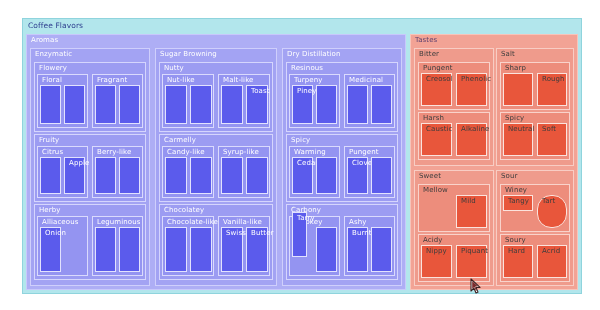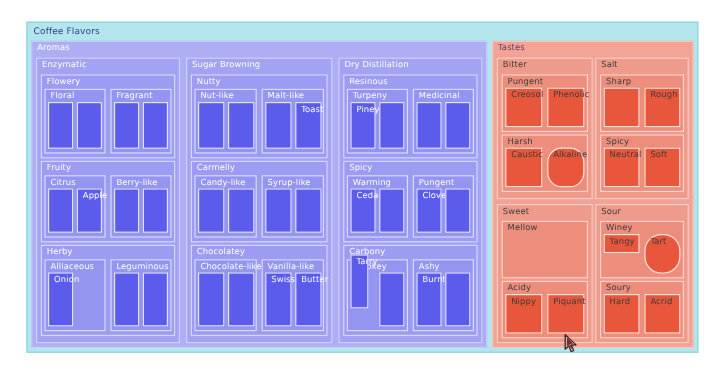--- a/index.html
+++ b/index.html
@@ -217,21 +217,21 @@
     </div>
     <div class="box leaf-t" style="left: 456px; top: 73px; width: 31px; height: 33px;">
       <span class="lbl">Phenolic</span>
     </div>
     <div class="box lv3-t" style="left: 418px; top: 112px; width: 72px; height: 48px;">
       <span class="lbl">Harsh</span>
     </div>
     <div class="box leaf-t" style="left: 421px; top: 123px; width: 31px; height: 33px;">
       <span class="lbl">Caustic</span>
     </div>
-    <div class="box leaf-t" style="left: 456px; top: 123px; width: 31px; height: 33px; border-radius: 12px;">
+    <div class="box leaf-t" style="left: 456px; top: 123px; width: 31px; height: 33px;">
       <span class="lbl">Alkaline</span>
     </div>
     <div class="box lv2-t" style="left: 496px; top: 48px; width: 78px; height: 118px;">
       <span class="lbl">Salt</span>
     </div>
     <div class="box lv3-t" style="left: 500px; top: 62px; width: 70px; height: 48px;">
       <span class="lbl">Sharp</span>
     </div>
     <div class="box leaf-t" style="left: 503px; top: 73px; width: 30px; height: 33px;"></div>
     <div class="box leaf-t" style="left: 537px; top: 73px; width: 30px; height: 33px;">
@@ -244,20 +244,23 @@
       <span class="lbl">Neutral</span>
     </div>
     <div class="box leaf-t" style="left: 537px; top: 123px; width: 30px; height: 33px;">
       <span class="lbl">Soft</span>
     </div>
     <div class="box lv2-t" style="left: 414px; top: 170px; width: 80px; height: 116px;">
       <span class="lbl">Sweet</span>
     </div>
     <div class="box lv3-t" style="left: 418px; top: 184px; width: 72px; height: 48px;">
       <span class="lbl">Mellow</span>
+    </div>
+    <div class="box leaf-t" style="left: 456px; top: 195px; width: 31px; height: 33px;">
+      <span class="lbl">Mild</span>
     </div>
     <div class="box lv3-t" style="left: 418px; top: 234px; width: 72px; height: 48px;">
       <span class="lbl">Acidy</span>
     </div>
     <div class="box leaf-t" style="left: 421px; top: 245px; width: 31px; height: 33px;">
       <span class="lbl">Nippy</span>
     </div>
     <div class="box leaf-t" style="left: 456px; top: 245px; width: 31px; height: 33px;">
       <span class="lbl">Piquant</span>
     </div>

